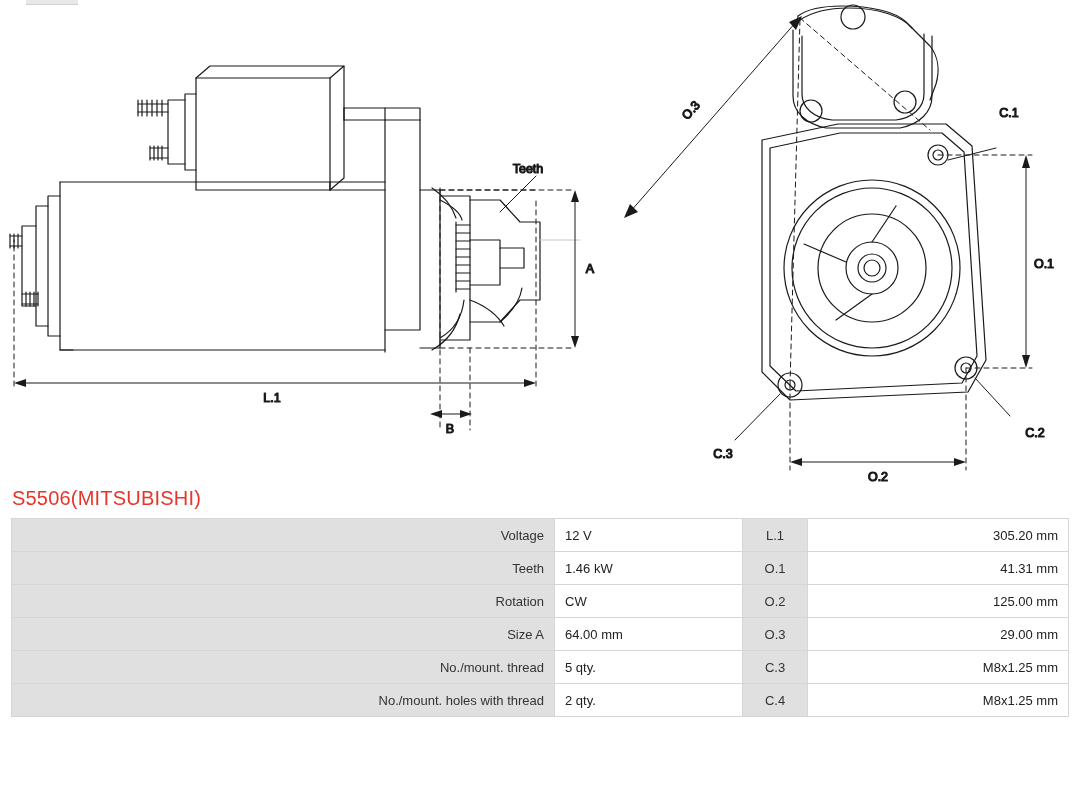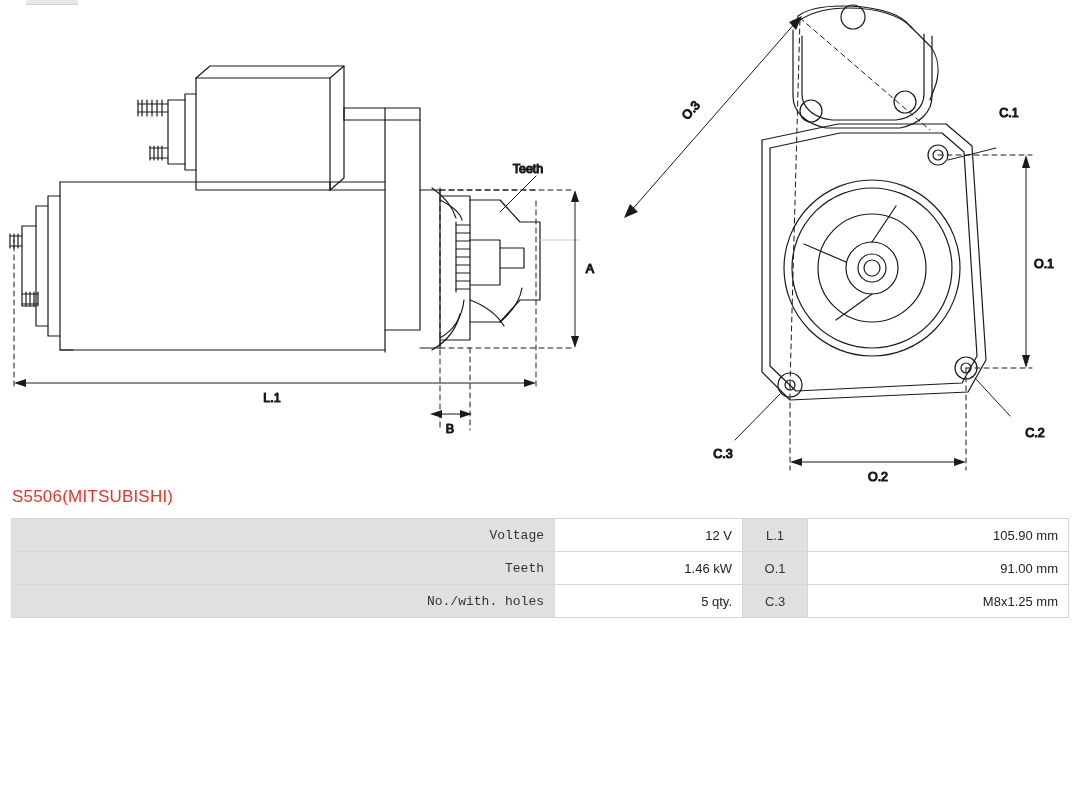--- a/index.html
+++ b/index.html
@@ -22,21 +22,21 @@
     position: absolute;
     left: 0; top: 0;
     width: 1080px; height: 492px;
   }
   #drawing svg { display: block; }
 
   
   #product-title {
     position: absolute;
     left: 12px; top: 487px;
-    font-size: 17px;
+    font-size: 20px;
     color: #e8342a;
     letter-spacing: 0.2px;
   }
 
   
   #spec-table {
     position: absolute;
     left: 11px; top: 518px;
     width: 1058px;
     border-collapse: collapse;
@@ -46,25 +46,23 @@
     border: 1px solid #d6d6d6;
     height: 33px;
     padding: 0 10px;
     white-space: nowrap;
   }
   .lbl {
     width: 543px;
     text-align: right;
     background: #e0e0e0;
     color: #333;
-    font-family: Liberation Mono, monospace;
   }
   .val {
     width: 188px;
-    text-align: right;
     background: #ffffff;
     color: #222;
   }
   .lbl2 {
     width: 65px;
     text-align: center;
     background: #e0e0e0;
     color: #333;
   }
   .val2 {
@@ -242,30 +240,48 @@
   </div>
 
   <div id="product-title" style="color: rgb(232, 52, 42);">S5506(MITSUBISHI)</div>
 
   <table id="spec-table">
     <tbody>
       <tr>
         <td class="lbl">Voltage</td>
         <td class="val">12 V</td>
         <td class="lbl2">L.1</td>
-        <td class="val2">105.90 mm</td>
+        <td class="val2">305.20 mm</td>
       </tr>
       <tr>
         <td class="lbl">Teeth</td>
         <td class="val">1.46 kW</td>
         <td class="lbl2">O.1</td>
-        <td class="val2">91.00 mm</td>
-      </tr>
-      <tr>
-        <td class="lbl">No./with. holes</td>
+        <td class="val2">41.31 mm</td>
+      </tr>
+      <tr>
+        <td class="lbl">Rotation</td>
+        <td class="val">CW</td>
+        <td class="lbl2">O.2</td>
+        <td class="val2">125.00 mm</td>
+      </tr>
+      <tr>
+        <td class="lbl">Size A</td>
+        <td class="val">64.00 mm</td>
+        <td class="lbl2">O.3</td>
+        <td class="val2">29.00 mm</td>
+      </tr>
+      <tr>
+        <td class="lbl">No./mount. thread</td>
         <td class="val">5 qty.</td>
         <td class="lbl2">C.3</td>
         <td class="val2">M8x1.25 mm</td>
       </tr>
+      <tr>
+        <td class="lbl">No./mount. holes with thread</td>
+        <td class="val">2 qty.</td>
+        <td class="lbl2">C.4</td>
+        <td class="val2">M8x1.25 mm</td>
+      </tr>
     </tbody>
   </table>
 
 </div>
 
 </body></html>

